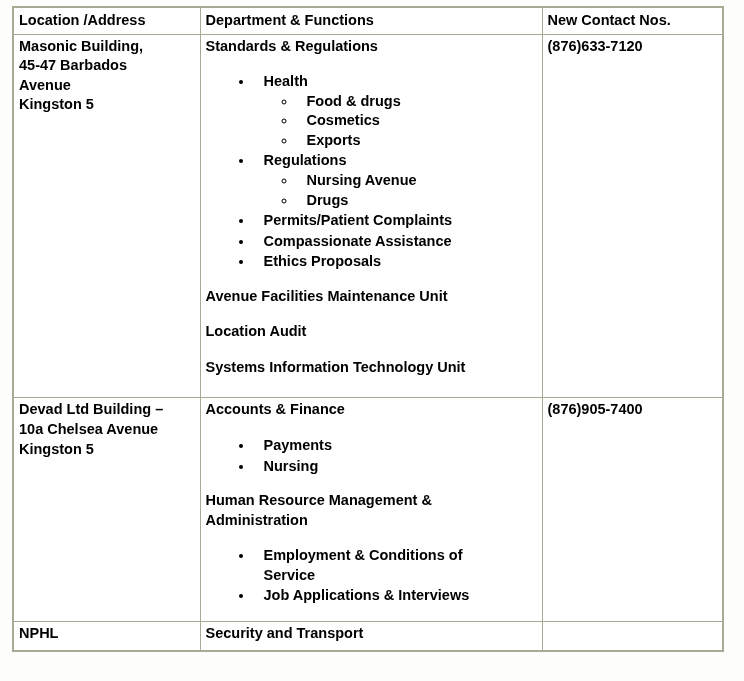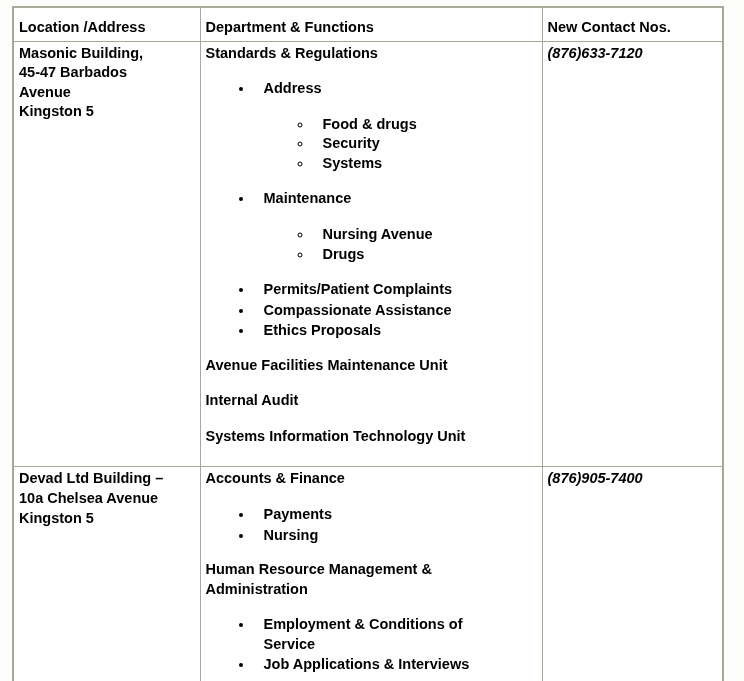--- a/index.html
+++ b/index.html
@@ -38,50 +38,50 @@
     vertical-align: top;
     padding: 2px 5px 4px 5px;
     font-size: 14.5px;
     font-weight: bold;
     color: #000000;
     line-height: 1.35;
     text-align: left;
     background: #ffffff;
   }
   table.contact-table thead th {
-    padding-top: 10px;
+    padding-top: 3px;
     padding-bottom: 3px;
   }
   td.mid { vertical-align: middle; }
   .addr-line { white-space: pre; }
   .heading-line {
     margin: 0 0 2px 0;
   }
   .gap { height: 14px; }
   .gap-sm { height: 10px; }
   ul.lvl1 {
     margin: 0;
     padding: 0 0 0 48px;
     list-style-type: disc;
   }
   ul.lvl1 > li {
     margin: 0 0 1px 0;
     padding-left: 10px;
   }
   ul.lvl2 {
-    margin: 16px;
+    margin: 0;
     padding: 0 0 0 33px;
     list-style-type: circle;
   }
   ul.lvl2 > li {
     margin: 0;
     padding-left: 10px;
   }
   ul.lvl1::marker, ul.lvl2::marker { }
-  .phone { white-space: nowrap; font-style: italic; }
+  .phone { white-space: nowrap; }
 </style>
 </head>
 <body>
 
 <div id="page">
 
   <table class="contact-table">
     <colgroup>
       <col class="c1">
         <col class="c2">
@@ -101,42 +101,42 @@
           <div class="addr-line">Masonic Building,
 45-47 Barbados
 Avenue
 Kingston 5</div>
         </td>
         <td>
           <div class="heading-line">Standards &amp; Regulations</div>
           <div class="gap"></div>
           <ul class="lvl1">
             <li>
-              <span>Address</span>
+              <span>Health</span>
               <ul class="lvl2">
                 <li>Food &amp; drugs</li>
-                <li>Security</li>
-                <li>Systems</li>
+                <li>Cosmetics</li>
+                <li>Exports</li>
               </ul>
             </li>
             <li>
-              <span>Maintenance</span>
+              <span>Regulations</span>
               <ul class="lvl2">
                 <li>Nursing Avenue</li>
                 <li>Drugs</li>
               </ul>
             </li>
             <li>Permits/Patient Complaints</li>
             <li>Compassionate Assistance</li>
             <li>Ethics Proposals</li>
           </ul>
           <div class="gap"></div>
           <div class="heading-line">Avenue Facilities Maintenance Unit</div>
           <div class="gap"></div>
-          <div class="heading-line">Internal Audit</div>
+          <div class="heading-line">Location Audit</div>
           <div class="gap"></div>
           <div class="heading-line">Systems Information Technology Unit</div>
           <div class="gap"></div>
         </td>
         <td class="mid">
           <div class="phone">(876)633-7120</div>
         </td>
       </tr>
 
       <tr>
@@ -161,17 +161,28 @@
 Service</li>
             <li>Job Applications &amp; Interviews</li>
           </ul>
           <div class="gap-sm"></div>
         </td>
         <td class="mid">
           <div class="phone">(876)905-7400</div>
         </td>
       </tr>
 
+      <tr>
+        <td>
+          <div class="addr-line">NPHL</div>
+        </td>
+        <td>
+          <div class="heading-line">Security and Transport</div>
+        </td>
+        <td>
+          <div class="phone"></div>
+        </td>
+      </tr>
 
     </tbody>
   </table>
 
 </div>
 
 </body></html>

